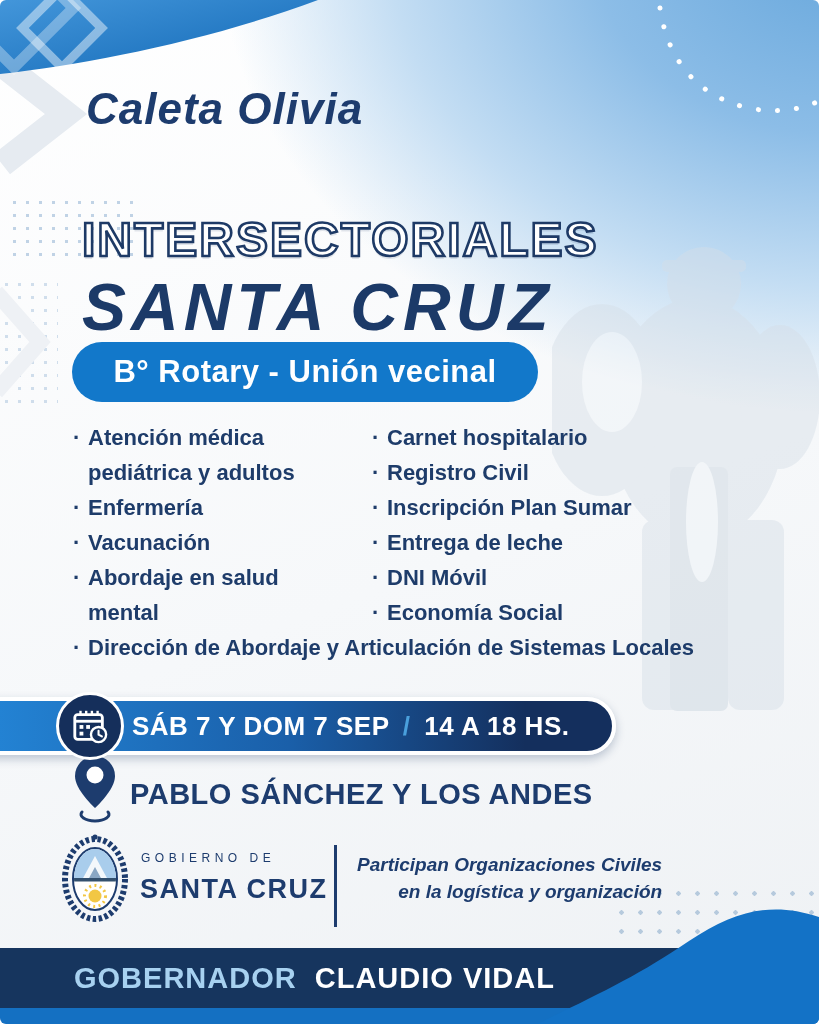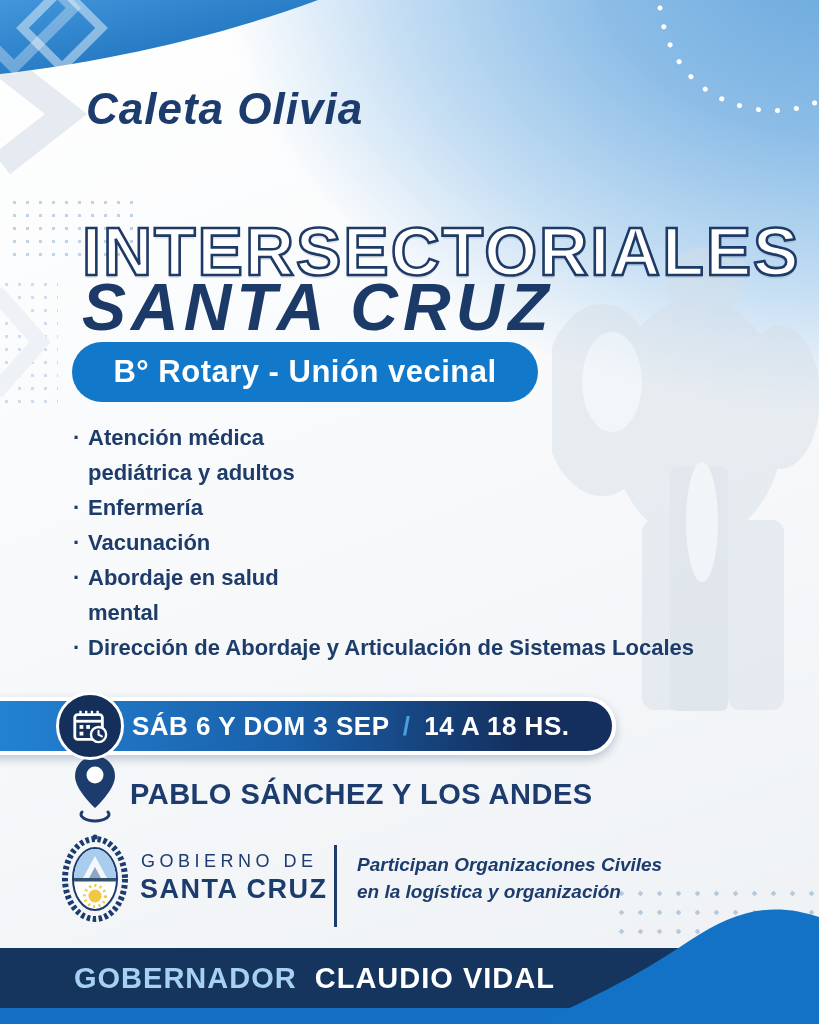--- a/index.html
+++ b/index.html
@@ -2,20 +2,21 @@
 <html><head>
 <meta charset="utf-8">
 <style>
   * { margin:0; padding:0; box-sizing:border-box; }
   html,body { width:819px; height:1024px; overflow:hidden; }
   body { font-family:"Liberation Sans", sans-serif; }
 
   .poster{
     position:relative; width:819px; height:1024px; overflow:hidden;
     background:linear-gradient(160deg,#ffffff 0%,#f6f8fa 55%,#eef1f4 100%);
+    border-radius:6px;
   }
   .layer{ position:absolute; pointer-events:none; }
 
   
   .sky{
     inset:0;
     background:radial-gradient(ellipse 780px 580px at 103% -5%,
       #67a7dc 0%, #8cbde7 32%, #c3ddf3 58%, rgba(255,255,255,0) 80%);
   }
 
@@ -25,21 +26,21 @@
   .dots-b{ left:0; top:278px; width:58px; height:128px; opacity:.4; }
   .dots-c{ left:612px; top:884px; width:207px; height:52px;
            background-image:radial-gradient(#86a8c9 2px, transparent 2.4px);
            background-size:19px 19px; opacity:.55; z-index:3; }
 
   
   .city{ position:absolute; left:86px; top:84px; font-size:44px; font-style:italic; font-weight:600;
          color:#1d3c6e; letter-spacing:1px; z-index:6; }
   .t1{ position:absolute; left:82px; top:131px; font-size:78px; font-weight:700; color:#1c3a68;
        letter-spacing:4px; z-index:6; }
-  .t2{ position:absolute; left:82px; top:212px; font-size:68px; font-weight:700; color:#ffffff;
+  .t2{ position:absolute; left:82px; top:212px; font-size:48px; font-weight:700; color:#ffffff;
        -webkit-text-stroke:2.6px #1e3a66; letter-spacing:2px; z-index:6;
        text-shadow:0 3px 0 rgba(30,58,102,.12); }
   .t3{ position:absolute; left:82px; top:269px; font-size:66px; font-weight:700; font-style:italic;
        color:#1c3a68; letter-spacing:5px; z-index:6; }
 
   .venue-pill{ position:absolute; left:72px; top:342px; width:466px; height:60px; border-radius:32px;
        background:#1278ca; color:#ffffff; font-size:31px; font-weight:700; z-index:6;
        display:flex; align-items:center; justify-content:center; letter-spacing:.5px; }
 
   
@@ -65,27 +66,27 @@
        background:#152f5b; border:3px solid #ffffff; z-index:7;
        display:flex; align-items:center; justify-content:center; }
 
   
   .pin-wrap{ position:absolute; left:72px; top:754px; width:46px; height:70px; z-index:6; }
   .address{ position:absolute; left:130px; top:770px; font-size:29px; font-weight:700; color:#1d3c6e;
        letter-spacing:.5px; z-index:6;margin-top:8px; }
 
   
   .crest{ position:absolute; left:60px; top:834px; width:70px; height:92px; z-index:6; }
-  .gov-line1{ position:absolute; left:141px; top:851px; font-size:18px; font-weight:500; color:#1d3c6e;
+  .gov-line1{ position:absolute; left:141px; top:851px; font-size:12px; font-weight:500; color:#1d3c6e;
        letter-spacing:4.5px; z-index:6; }
   .gov-line2{ position:absolute; left:140px; top:874px; font-size:27px; font-weight:700; color:#1d3c6e;
        letter-spacing:1.5px; z-index:6; }
   .logo-divider{ position:absolute; left:334px; top:845px; width:3px; height:82px; background:#1d3c6e; z-index:6; }
   .note{ position:absolute; left:357px; top:851px; font-size:19px; font-style:italic; font-weight:700;
-       color:#1d3c6e; line-height:27px; z-index:6; }
+       color:#1d3c6e; line-height:27px; z-index:6;text-align:right; }
 
   
   .band-navy{ position:absolute; left:0; top:948px; width:819px; height:60px; background:#16355e; z-index:2; }
   .bottom-strip{ position:absolute; left:0; top:1008px; width:819px; height:16px; background:#1470c2; z-index:2; }
   .hill{ left:479px; top:889px; width:340px; height:135px; z-index:4; }
   .governor{ position:absolute; left:74px; top:948px; height:60px; line-height:60px; z-index:6;
        font-size:29px; font-weight:700; letter-spacing:1px; white-space:nowrap; }
   .governor .role{ color:#a7d1f0; }
   .governor .name{ color:#ffffff; padding-left:9px;text-align:right; }
 
@@ -147,27 +148,35 @@
   <div class="t3">SANTA CRUZ</div>
 
   <div class="venue-pill">B° Rotary - Unión vecinal</div>
 
   <ul class="svc svc-left">
     <li>Atención médica pediátrica y adultos</li>
     <li>Enfermería</li>
     <li>Vacunación</li>
     <li>Abordaje en salud mental</li>
   </ul>
+  <ul class="svc svc-right">
+    <li>Carnet hospitalario</li>
+    <li>Registro Civil</li>
+    <li>Inscripción Plan Sumar</li>
+    <li>Entrega de leche</li>
+    <li>DNI Móvil</li>
+    <li>Economía Social</li>
+  </ul>
   <ul class="svc-full">
     <li>Dirección de Abordaje y Articulación de Sistemas Locales</li>
   </ul>
 
   <div class="schedule">
     <div class="schedule-text">
-      <span>SÁB 6 Y DOM 3 SEP</span>
+      <span>SÁB 7 Y DOM 7 SEP</span>
       <span class="sep">/</span>
       <span>14 A 18 HS.</span>
     </div>
   </div>
   <div class="date-circle">
     <svg width="38" height="38" viewBox="0 0 40 40" xmlns="http://www.w3.org/2000/svg">
       <rect x="4" y="8" width="29" height="26" rx="3" fill="none" stroke="#ffffff" stroke-width="3"></rect>
       <line x1="4" y1="15" x2="33" y2="15" stroke="#ffffff" stroke-width="3"></line>
       <line x1="10" y1="4" x2="10" y2="9" stroke="#ffffff" stroke-width="2.5"></line>
       <line x1="16" y1="4" x2="16" y2="9" stroke="#ffffff" stroke-width="2.5"></line>

